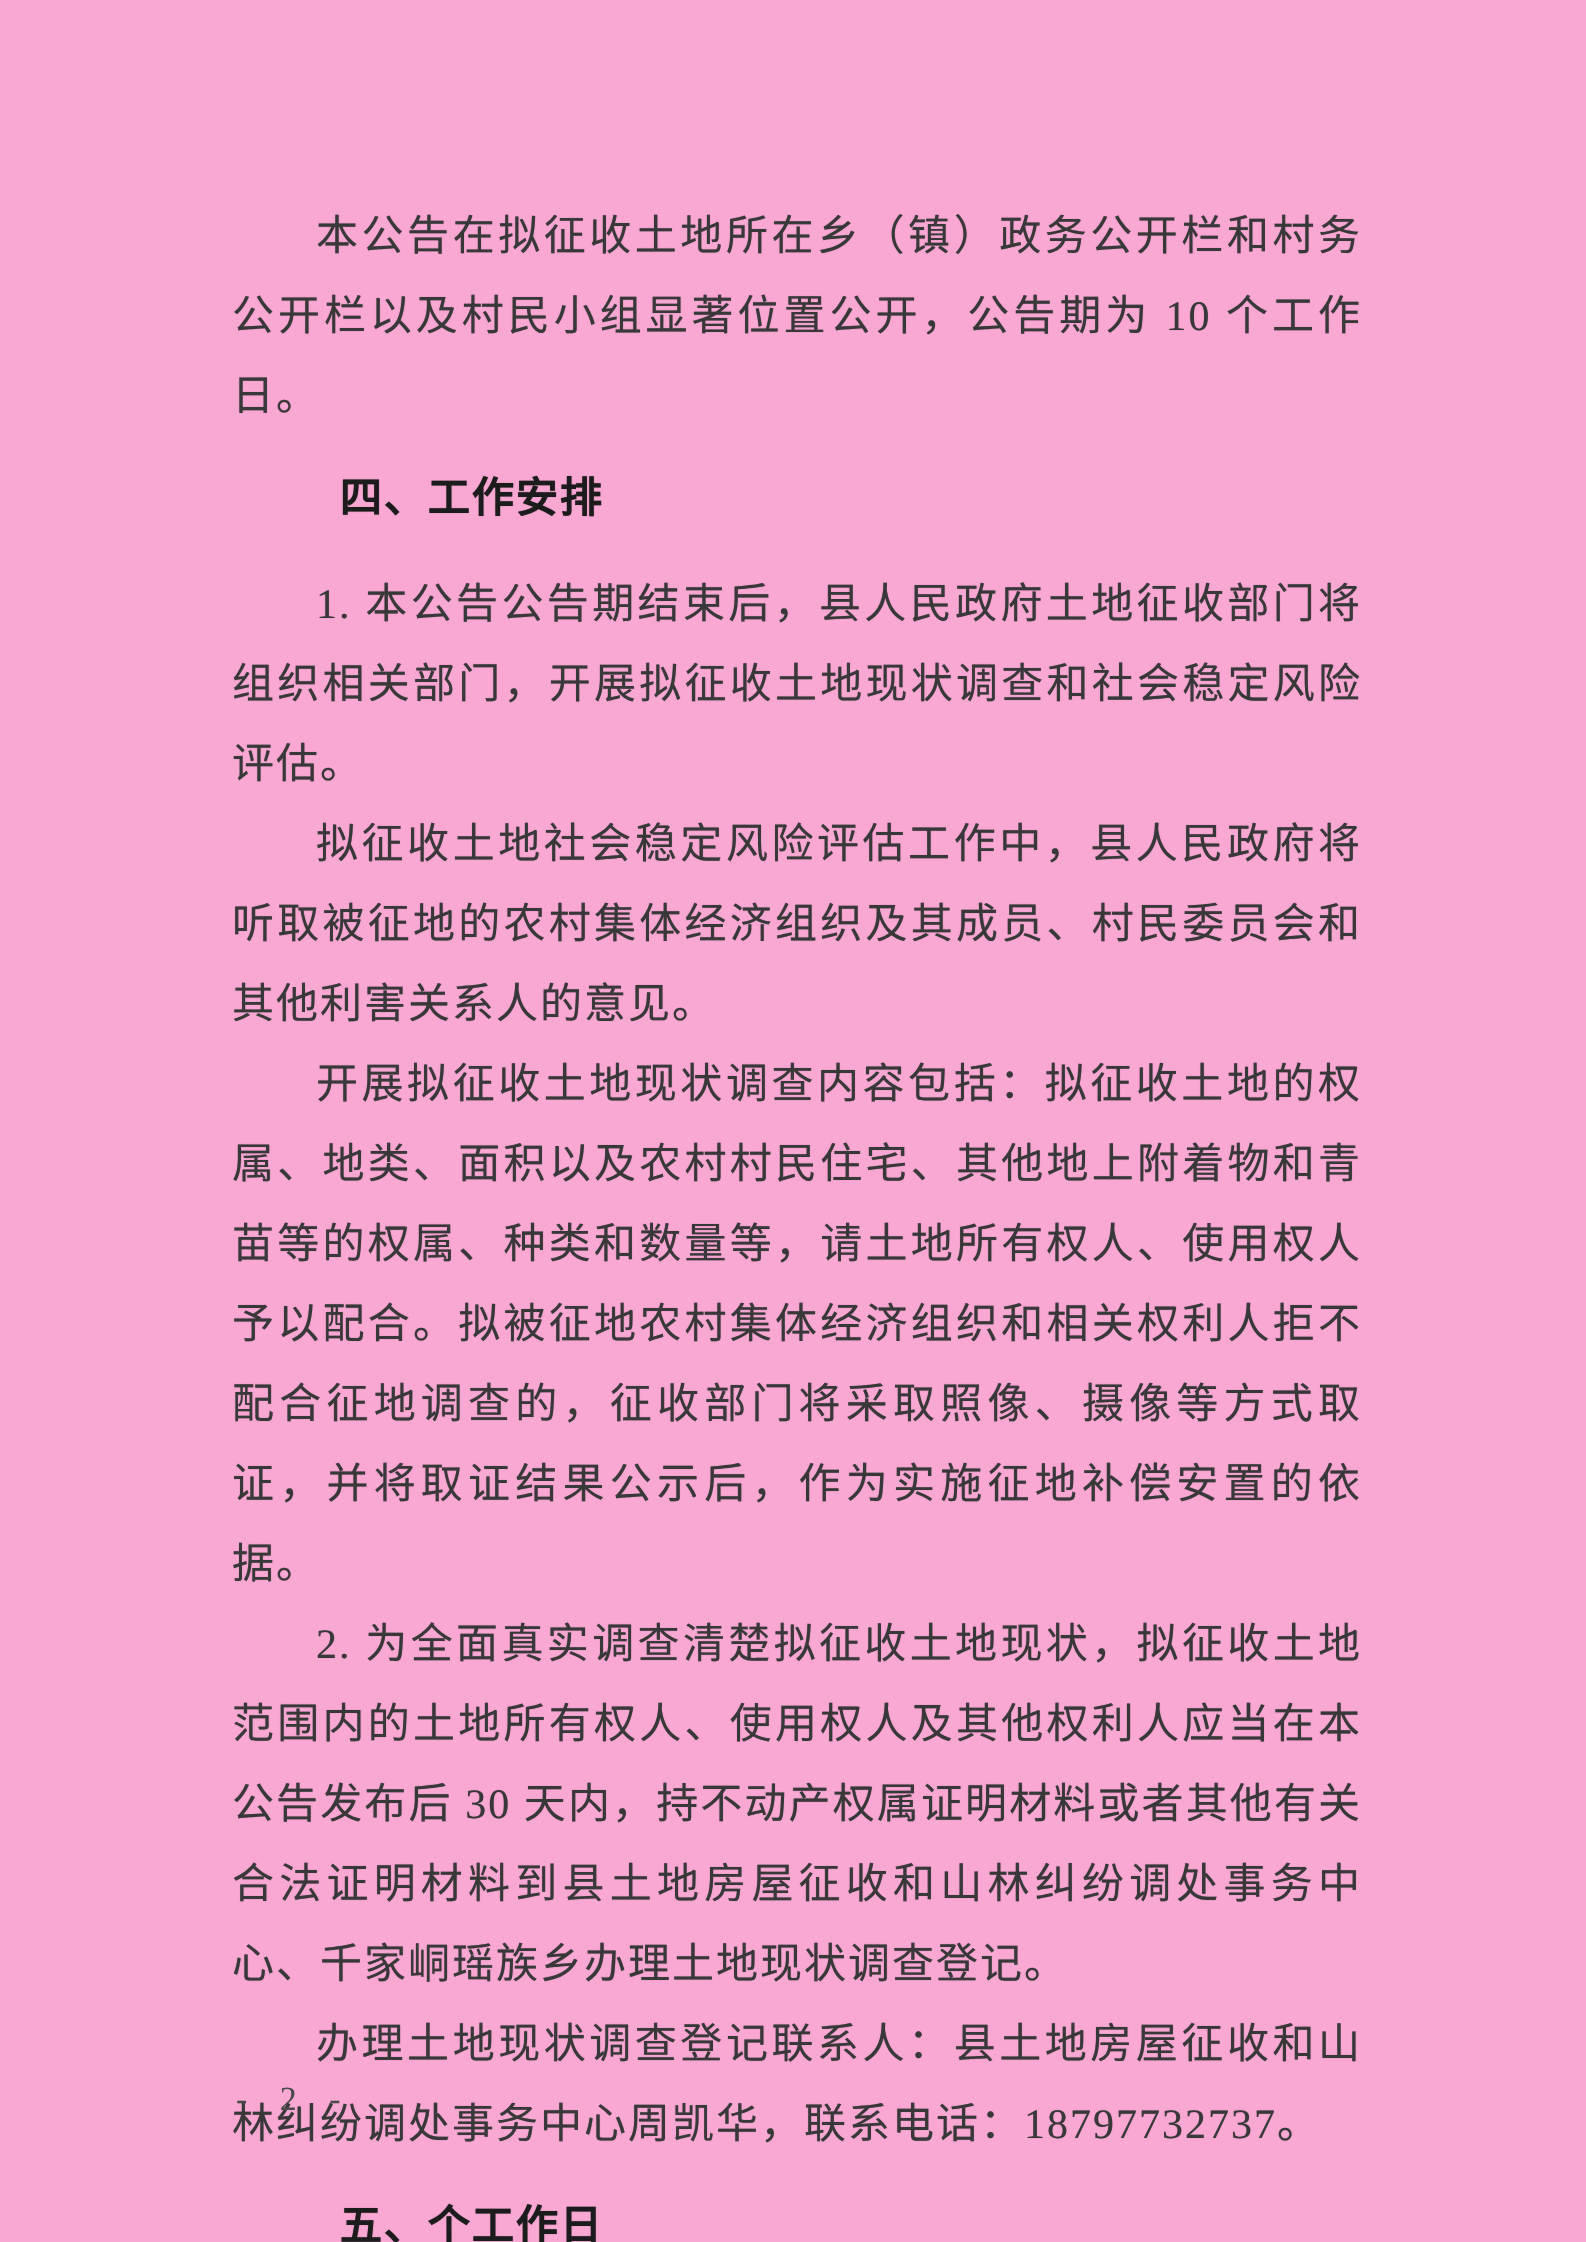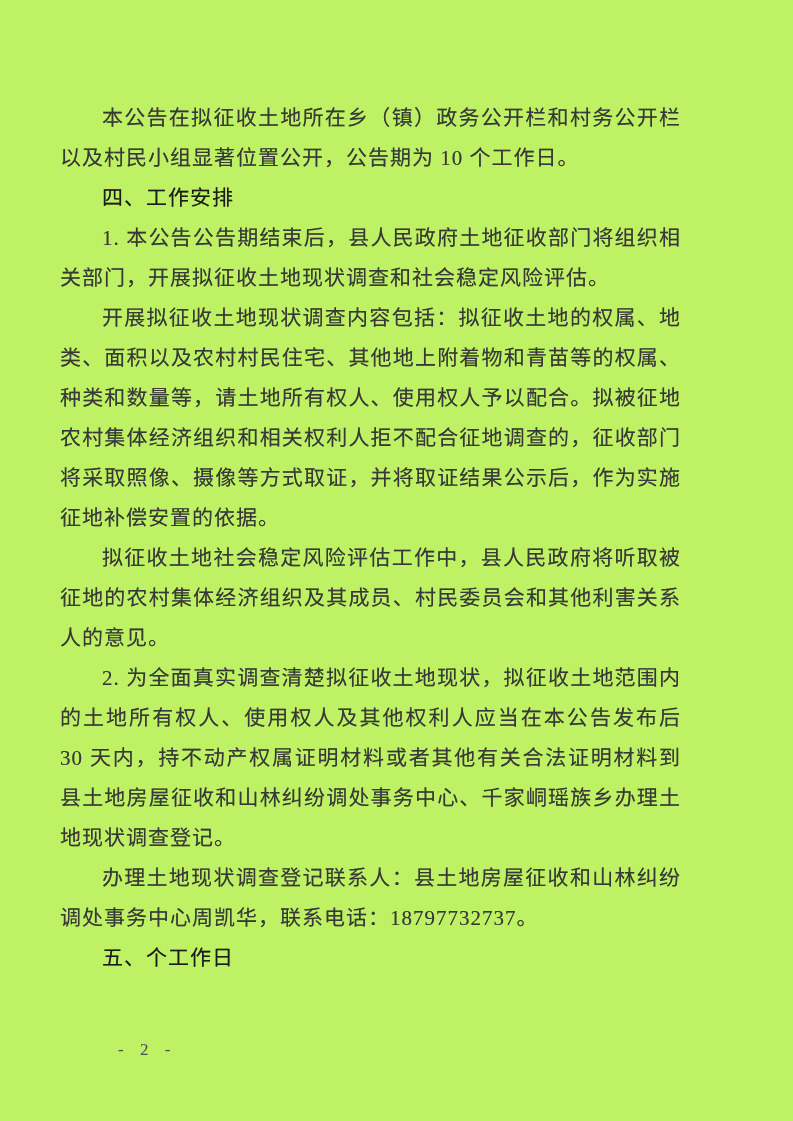--- a/index.html
+++ b/index.html
@@ -4,44 +4,44 @@
 <style>
   html, body {
     margin: 0;
     padding: 0;
     background: #ffffff;
   }
   .page {
     position: relative;
     width: 793px;
     height: 1121px;
-    background: #bef264;
+    background: #f9a8d4;
     box-sizing: border-box;
-    padding: 98px 112px 0 60px;
+    padding: 98px 112px 0 116px;
     overflow: hidden;
     font-family: "Liberation Serif", "DejaVu Serif", serif;
   }
   .doc-body p {
     margin: 0;
     text-indent: 2em;
     font-size: 21px;
     line-height: 40px;
     letter-spacing: 1px;
     color: #383838;
     text-align: justify;
     text-justify: inter-character;
     text-shadow: 0 0 0.5px rgba(40,40,40,0.45);
   }
   .doc-body h2 {
-    margin: 0;
+    margin: 12px;
     text-indent: 2em;
     font-size: 21px;
     line-height: 40px;
     letter-spacing: 1px;
-    font-weight: 400;
+    font-weight: 700;
     color: #1c1c1c;
     font-family: "Liberation Sans", "DejaVu Sans", sans-serif;
     text-shadow: 0 0 0.5px rgba(20,20,20,0.5);
   }
   .page-number {
     position: absolute;
     left: 118px;
     top: 1040px;
     font-size: 17px;
     color: #4a4a4a;
@@ -50,20 +50,20 @@
   }
 </style>
 </head>
 <body>
 
 <div class="page">
   <div class="doc-body">
     <p>本公告在拟征收土地所在乡（镇）政务公开栏和村务公开栏以及村民小组显著位置公开，公告期为 10 个工作日。</p>
     <h2>四、工作安排</h2>
     <p>1. 本公告公告期结束后，县人民政府土地征收部门将组织相关部门，开展拟征收土地现状调查和社会稳定风险评估。</p>
+    <p>拟征收土地社会稳定风险评估工作中，县人民政府将听取被征地的农村集体经济组织及其成员、村民委员会和其他利害关系人的意见。</p>
     <p>开展拟征收土地现状调查内容包括：拟征收土地的权属、地类、面积以及农村村民住宅、其他地上附着物和青苗等的权属、种类和数量等，请土地所有权人、使用权人予以配合。拟被征地农村集体经济组织和相关权利人拒不配合征地调查的，征收部门将采取照像、摄像等方式取证，并将取证结果公示后，作为实施征地补偿安置的依据。</p>
-    <p>拟征收土地社会稳定风险评估工作中，县人民政府将听取被征地的农村集体经济组织及其成员、村民委员会和其他利害关系人的意见。</p>
     <p>2. 为全面真实调查清楚拟征收土地现状，拟征收土地范围内的土地所有权人、使用权人及其他权利人应当在本公告发布后 30 天内，持不动产权属证明材料或者其他有关合法证明材料到县土地房屋征收和山林纠纷调处事务中心、千家峒瑶族乡办理土地现状调查登记。</p>
     <p>办理土地现状调查登记联系人：县土地房屋征收和山林纠纷调处事务中心周凯华，联系电话：18797732737。</p>
     <h2>五、个工作日</h2>
   </div>
   <div class="page-number">- 2 -</div>
 </div>
 
 </body></html>

